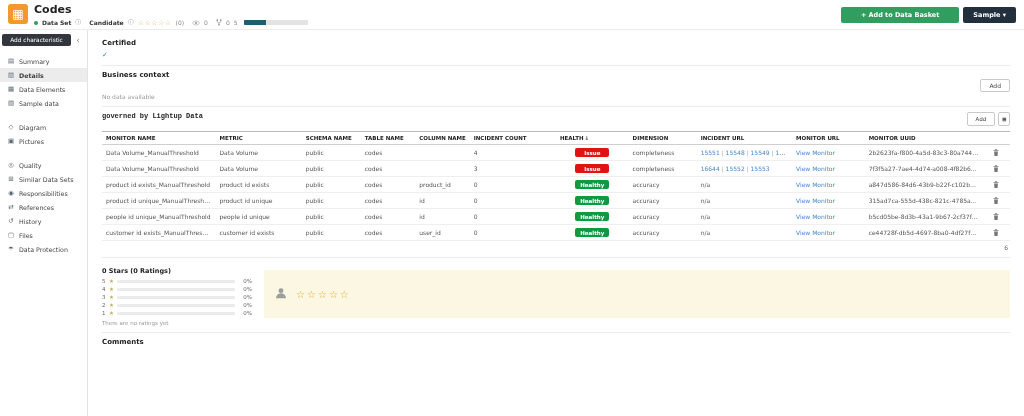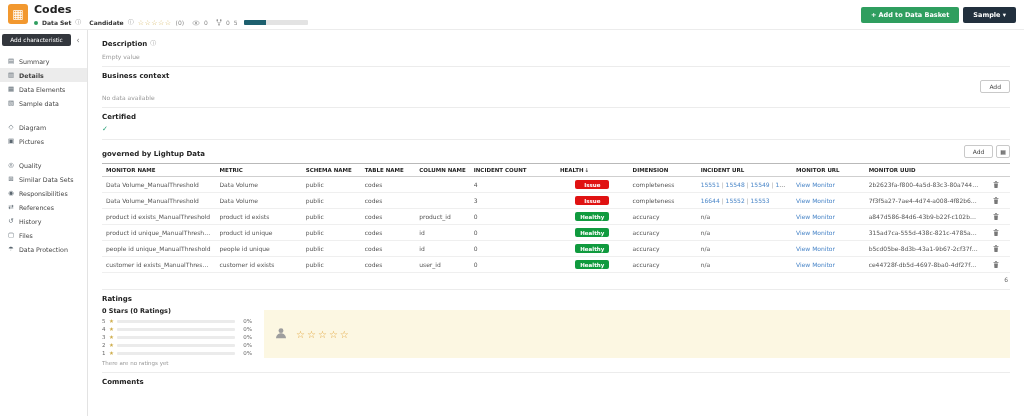--- a/index.html
+++ b/index.html
@@ -19,21 +19,21 @@
   .meta-bold { font-weight:bold; color:#333; }
   .status { margin-left:4px; }
   .info { color:#9a9a9a; font-size:6px; cursor:pointer; }
   .hstars { color:#d3b35c; font-size:7px; letter-spacing:.5px; cursor:pointer; }
   .muted { color:#888; }
   .micon { display:inline-flex; align-items:center; margin-left:4px; }
   .pbar { width:64px; height:5px; background:#e3e3e3; border-radius:1px; display:inline-block; overflow:hidden; margin-left:2px; }
   .pfill { display:block; height:100%; background:#1d5f6e; }
   .tb-right { display:flex; gap:4px; align-items:center; padding-top:3px; }
   .btn-green { background:var(--c-green,#2f9e5f); color:#fff; border:none; border-radius:2px;
-    font-size:6.5px; font-weight:bold; padding:4px 10px; cursor:pointer; font-family:inherit;margin-left:28px; }
+    font-size:6.5px; font-weight:bold; padding:4px 20px; cursor:pointer; font-family:inherit;margin-left:28px; }
   .btn-dark { background:var(--c-dark,#22303e); color:#fff; border:none; border-radius:2px;
     font-size:6.5px; font-weight:bold; padding:4px 10px; cursor:pointer; font-family:inherit; }
   .plus { margin-right:2px; }
 
   
   .body { flex:1; display:flex; min-height:0; }
   .sidebar { width:88px; flex:0 0 88px; border-right:1px solid #e3e3e3; padding-top:4px; overflow:hidden; }
   .side-top { display:flex; align-items:center; padding:0 2px; }
   .btn-addchar { flex:1; background:#33373d; color:#fff; border:none; border-radius:2px;
     font-size:5.8px; padding:3px 2px; cursor:pointer; font-family:inherit; }
@@ -43,21 +43,21 @@
   .nav-item { display:flex; align-items:center; gap:4px; padding:3px 7px; font-size:6.3px;
     color:#444; cursor:pointer; white-space:nowrap; overflow:hidden; }
   .nav-item.active { background:#ececec; font-weight:bold; }
   .nav-icon { width:8px; color:#5b6770; font-size:6.5px; text-align:center; flex:0 0 8px; }
 
   main { flex:1; min-width:0; padding:4px 14px 0 14px; overflow:hidden; position:relative; }
   .sec { padding:5px 0 6px 0; border-bottom:1px solid #ececec; }
   .sec.last { border-bottom:none; }
   .sec-title { font-size:7px; font-weight:bold; color:#222; }
   .sec-h { display:flex; align-items:center; gap:3px; }
-  .sec-row { display:flex; justify-content:space-between; align-items:flex-end; }
+  .sec-row { display:flex; justify-content:space-between; align-items:flex-start;font-family:Liberation Mono, monospace; }
   .empty { font-size:6px; color:#999; margin-top:5px; }
   .check { color:#2aa179; font-size:7px; margin-top:4px; font-weight:bold; }
   .bc-body { display:flex; justify-content:space-between; align-items:flex-start; }
   .bc-body .empty { margin-top:14px; }
   .btn-small { background:#fff; border:1px solid #c9c9c9; border-radius:2px; font-size:6px;
     padding:2px 8px; color:#444; cursor:pointer; font-family:inherit; }
   .btn-icon { background:#fff; border:1px solid #c9c9c9; border-radius:2px; font-size:6px;
     padding:2px 3px; color:#444; cursor:pointer; font-family:inherit; }
   .gov-actions { display:flex; gap:3px; }
 
@@ -207,39 +207,32 @@
             <div class="nav-item">
               <span class="nav-icon">☂</span>
               <span class="nav-label">Data Protection</span>
             </div>
           </div>
         </nav>
     </aside>
 
     <main>
 
+
       <section class="sec">
-        <div class="sec-h">
-          <span class="sec-title">Description</span>
-          <span class="info">ⓘ</span>
-        </div>
-        <div class="empty">Empty value</div>
+        <div class="sec-title">Certified</div>
+        <div class="check">✓</div>
       </section>
 
       <section class="sec">
         <div class="sec-title">Business context</div>
         <div class="bc-body">
           <span class="empty">No data available</span>
           <button class="btn-small">Add</button>
         </div>
-      </section>
-
-      <section class="sec">
-        <div class="sec-title">Certified</div>
-        <div class="check">✓</div>
       </section>
 
       <section class="sec">
         <div class="sec-row">
           <div class="sec-title">
             <span>governed by</span>
             <span>Lightup Data</span>
           </div>
           <div class="gov-actions">
             <button class="btn-small">Add</button>
@@ -374,21 +367,20 @@
                       <path fill="#777" d="M4 0h4v1.5H4zM1 2.5h10V4H1zM2.2 5h7.6l-.7 9H2.9z"></path>
                     </svg></button></td>
               </tr>
             </tbody>
         </table>
         <div class="tcount">6</div>
       </section>
 
 
       <section class="sec">
-        <div class="sec-title">Ratings</div>
         <div class="ratings-body">
           <div class="r-left">
             <div class="r-summary">0 Stars (0 Ratings)</div>
             <div>
                 <div class="r-row">
                   <span class="r-num">5</span>
                   <span class="r-star">★</span>
                   <span class="r-bar">
                     <span class="r-fill" style="width: 0%;"></span>
                   </span>

